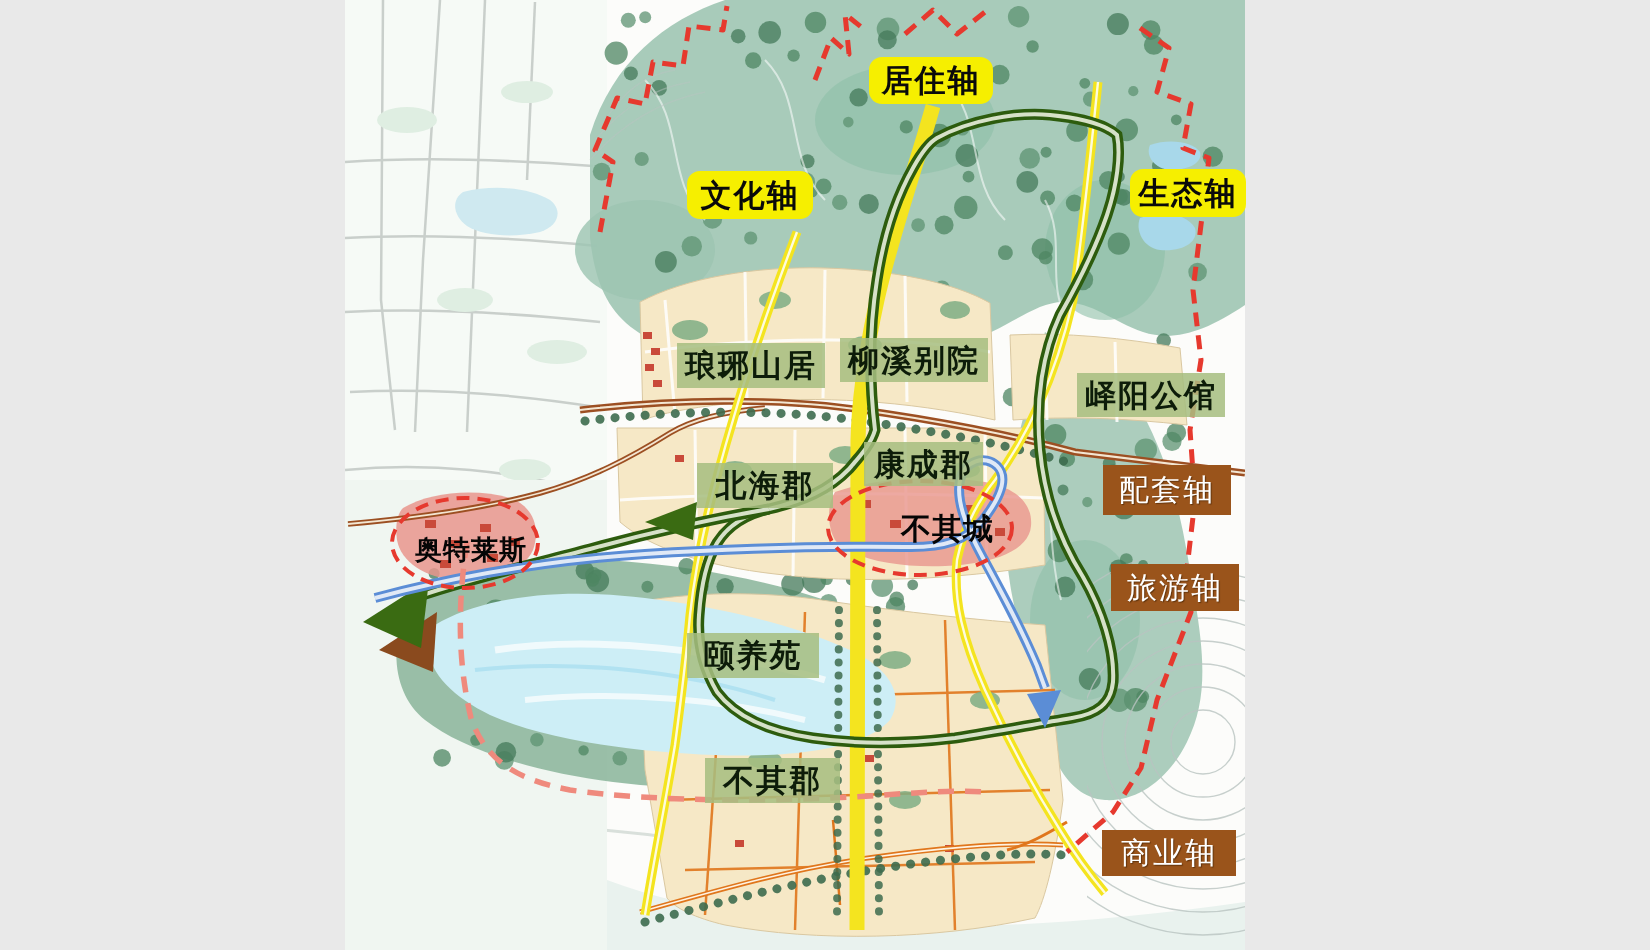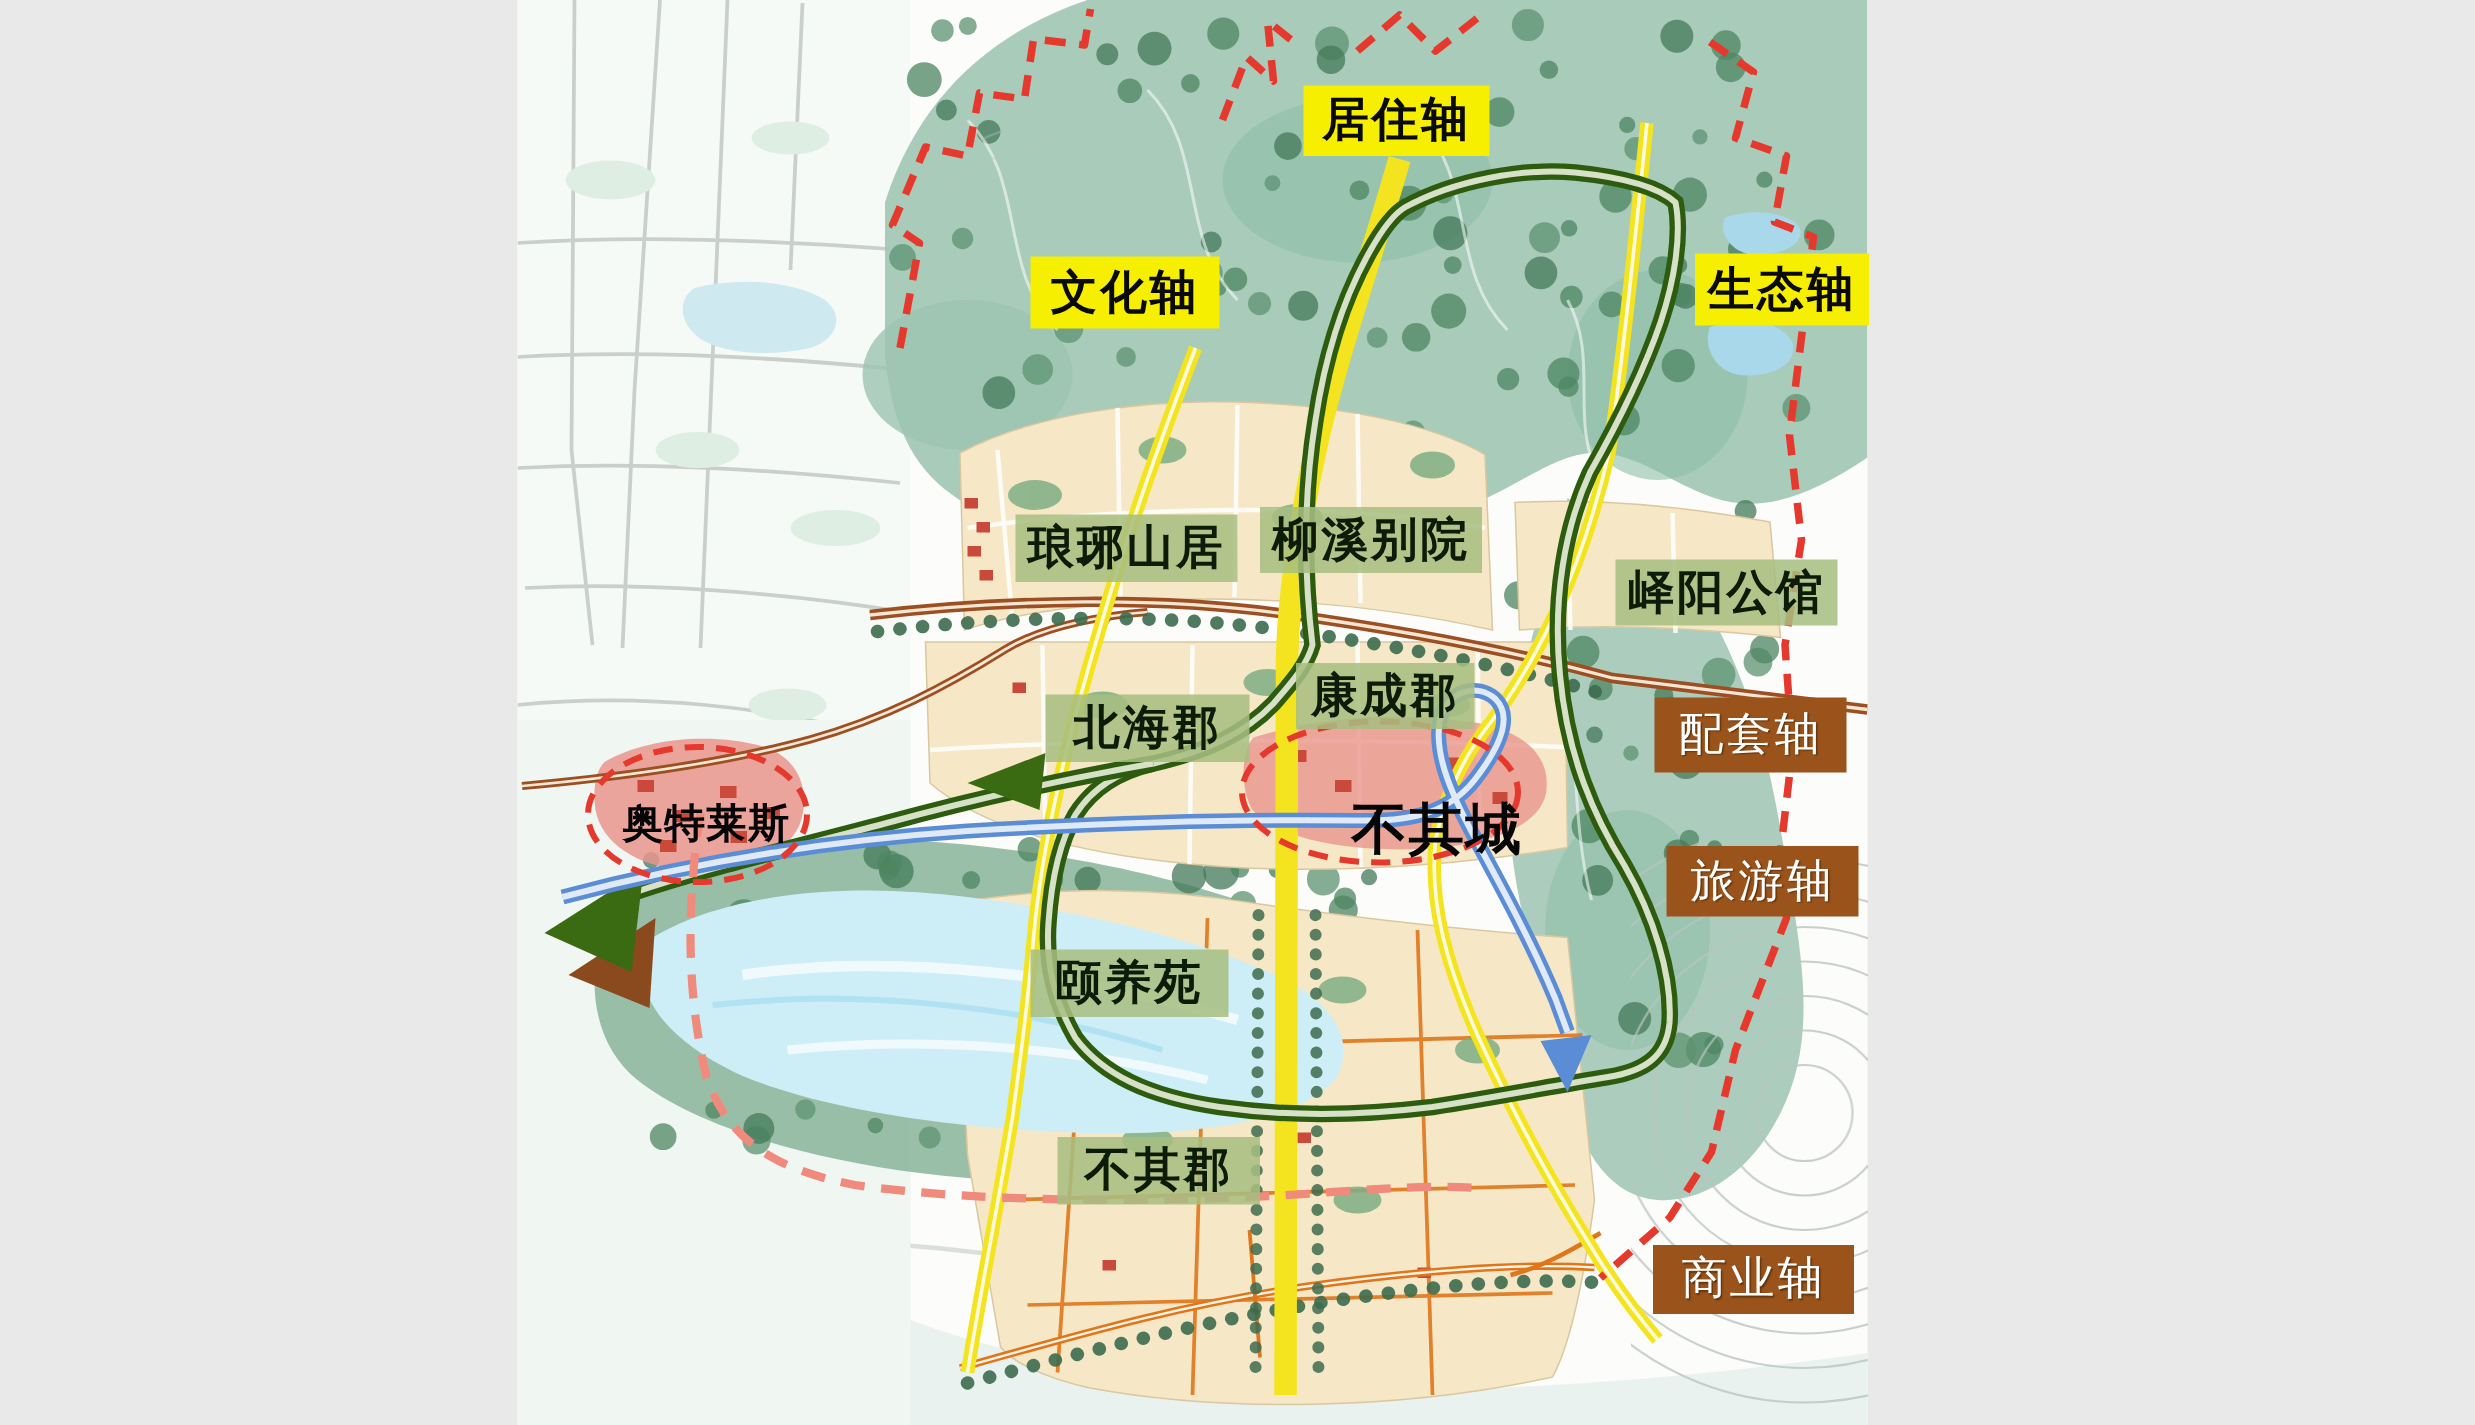--- a/index.html
+++ b/index.html
@@ -2,21 +2,21 @@
 <html><head>
 <meta charset="utf-8">
 <style>
   html,body{margin:0;padding:0;background:#e9e9e9;}
   .stage{position:relative;width:1650px;height:950px;background:#e9e9e9;overflow:hidden;
          font-family:"DejaVu Sans","Liberation Sans",sans-serif;}
   .map{position:absolute;left:345px;top:0;width:900px;height:950px;background:#fcfcfa;}
   .map svg{position:absolute;left:0;top:0;}
   .lbl{position:absolute;display:flex;align-items:center;justify-content:center;
        font-weight:900;white-space:nowrap;letter-spacing:2px;line-height:1;}
-  .lbl-yellow{background:#f6ef00;color:#0a0a0a;font-size:31px;}
+  .lbl-yellow{background:#f6ef00;color:#0a0a0a;font-size:31px;border-radius:13px;}
   .lbl-brown{background:#9a541b;color:#ffffff;font-size:30px;font-weight:400;text-shadow:1px 1px 1px rgba(60,30,0,.6);}
   .lbl-green{background:rgba(166,190,128,0.86);color:#0d1c09;font-size:31px;}
   .lbl-plain{background:transparent;color:#050505;font-size:29px;letter-spacing:1px;}
 </style>
 </head>
 <body>
 
 <div class="stage">
   <div class="map">
 
@@ -414,15 +414,15 @@
 
     <div class="lbl lbl-green" style="left:332px;top:343px;width:148px;height:45px">琅琊山居</div>
     <div class="lbl lbl-green" style="left:495px;top:338px;width:148px;height:44px">柳溪别院</div>
     <div class="lbl lbl-green" style="left:732px;top:373px;width:148px;height:44px">峄阳公馆</div>
     <div class="lbl lbl-green" style="left:352px;top:463px;width:136px;height:45px">北海郡</div>
     <div class="lbl lbl-green" style="left:519px;top:442px;width:119px;height:44px">康成郡</div>
     <div class="lbl lbl-green" style="left:342px;top:633px;width:132px;height:45px">颐养苑</div>
     <div class="lbl lbl-green" style="left:360px;top:758px;width:135px;height:45px">不其郡</div>
 
     <div class="lbl lbl-plain" style="left:70px;top:536px;font-size:27px">奥特莱斯</div>
-    <div class="lbl lbl-plain" style="left:556px;top:534px;font-size:37px">不其城</div>
+    <div class="lbl lbl-plain" style="left:556px;top:514px;font-size:30px">不其城</div>
   </div>
 </div>
 
 </body></html>

